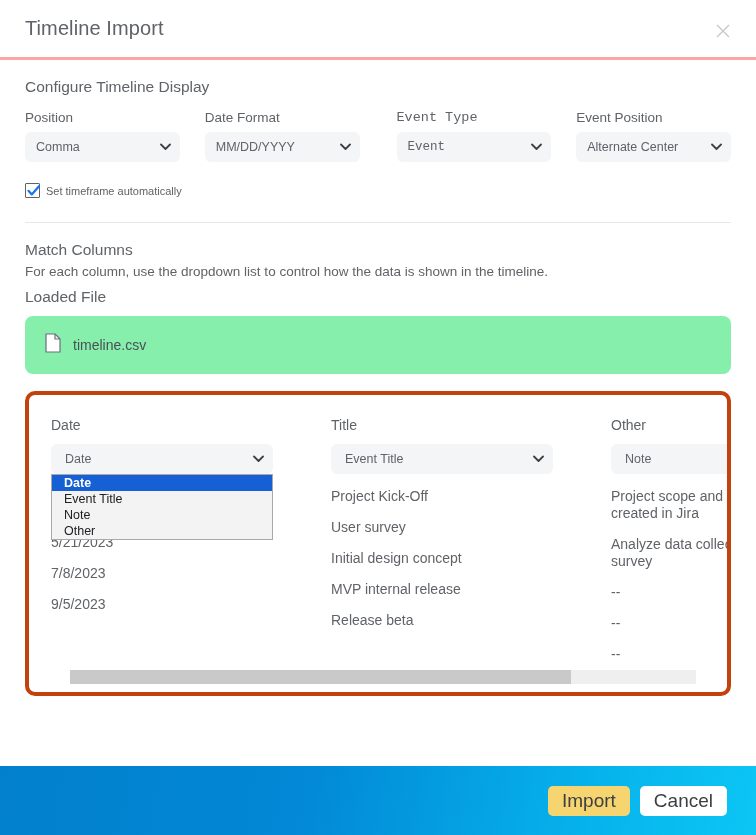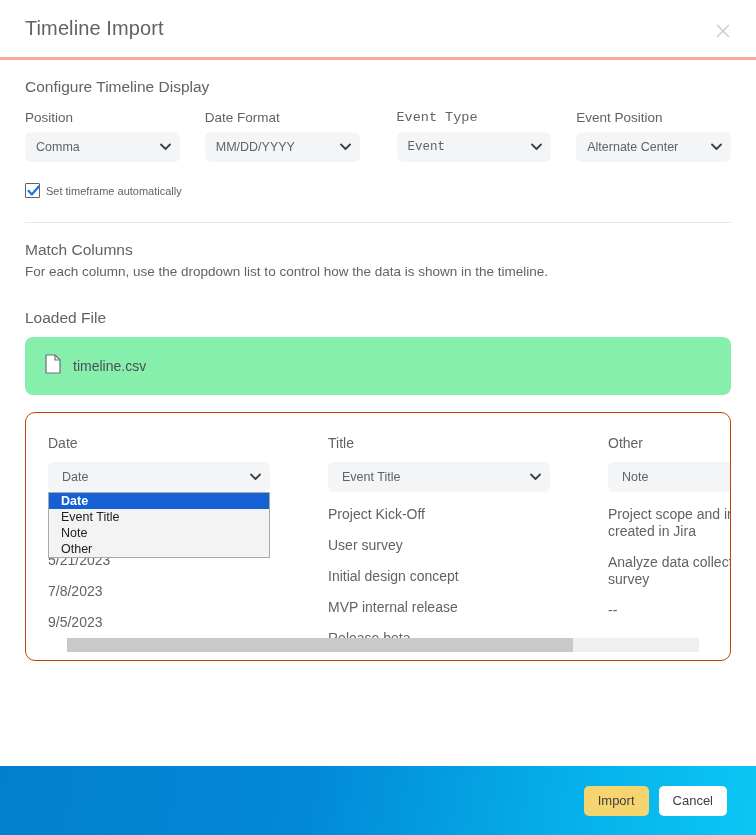--- a/index.html
+++ b/index.html
@@ -131,23 +131,23 @@
     gap: 12px;
   }
   .file-name {
     font-size: 14px;
     color: #4a4f55;
   }
 
   
   .table-card {
     margin-top: 17px;
-    border: 1px solid #c2410c;
+    border: 4px solid #c2410c;
     border-radius: 10px;
-    height: 249px;
+    height: 305px;
     position: relative;
     overflow: hidden;
     background: #fff;
   }
   .table-inner {
     position: absolute;
     left: 0; top: 0;
     padding: 22px 0 0 22px;
     display: flex;
     width: 900px;
@@ -235,21 +235,21 @@
     align-items: center;
     justify-content: flex-end;
     padding-right: 29px;
     gap: 10px;
   }
   .btn {
     height: 30px;
     min-width: 58px;
     border-radius: 5px;
     border: none;
-    font-size: 13px;
+    font-size: 19px;
     font-family: "Liberation Sans", sans-serif;
     cursor: pointer;
     padding: 0 14px;
     display: flex;
     align-items: center;
     justify-content: center;
   }
   .btn-import { background: #f6d570; color: #3c4043; }
   .btn-cancel { background: #ffffff; color: #3c4043; }
 </style>
@@ -332,21 +332,21 @@
     <span class="cb-label">Set timeframe automatically</span>
   </div>
 
   <div class="divider"></div>
 
   <div style="margin-top:18px;">
     <div class="section-title" style="margin-bottom:0;">Match Columns</div>
     <div class="section-desc">For each column, use the dropdown list to control how the data is shown in the timeline.</div>
   </div>
 
-  <div style="margin-top:30px;">
+  <div style="margin-top:9px;">
     <div class="section-title" style="margin-bottom:0;">Loaded File</div>
     <div class="loaded-file-chip">
       <span>
         <svg width="16" height="20" viewBox="0 0 16 20">
           <path d="M1 1 H10 L15 6 V19 H1 Z" fill="#ffffff" stroke="#6b7079" stroke-width="1.2" stroke-linejoin="round"></path>
           <path d="M10 1 V6 H15" fill="none" stroke="#6b7079" stroke-width="1.2" stroke-linejoin="round"></path>
         </svg>
       </span>
       <span class="file-name">timeline.csv</span>
     </div>

